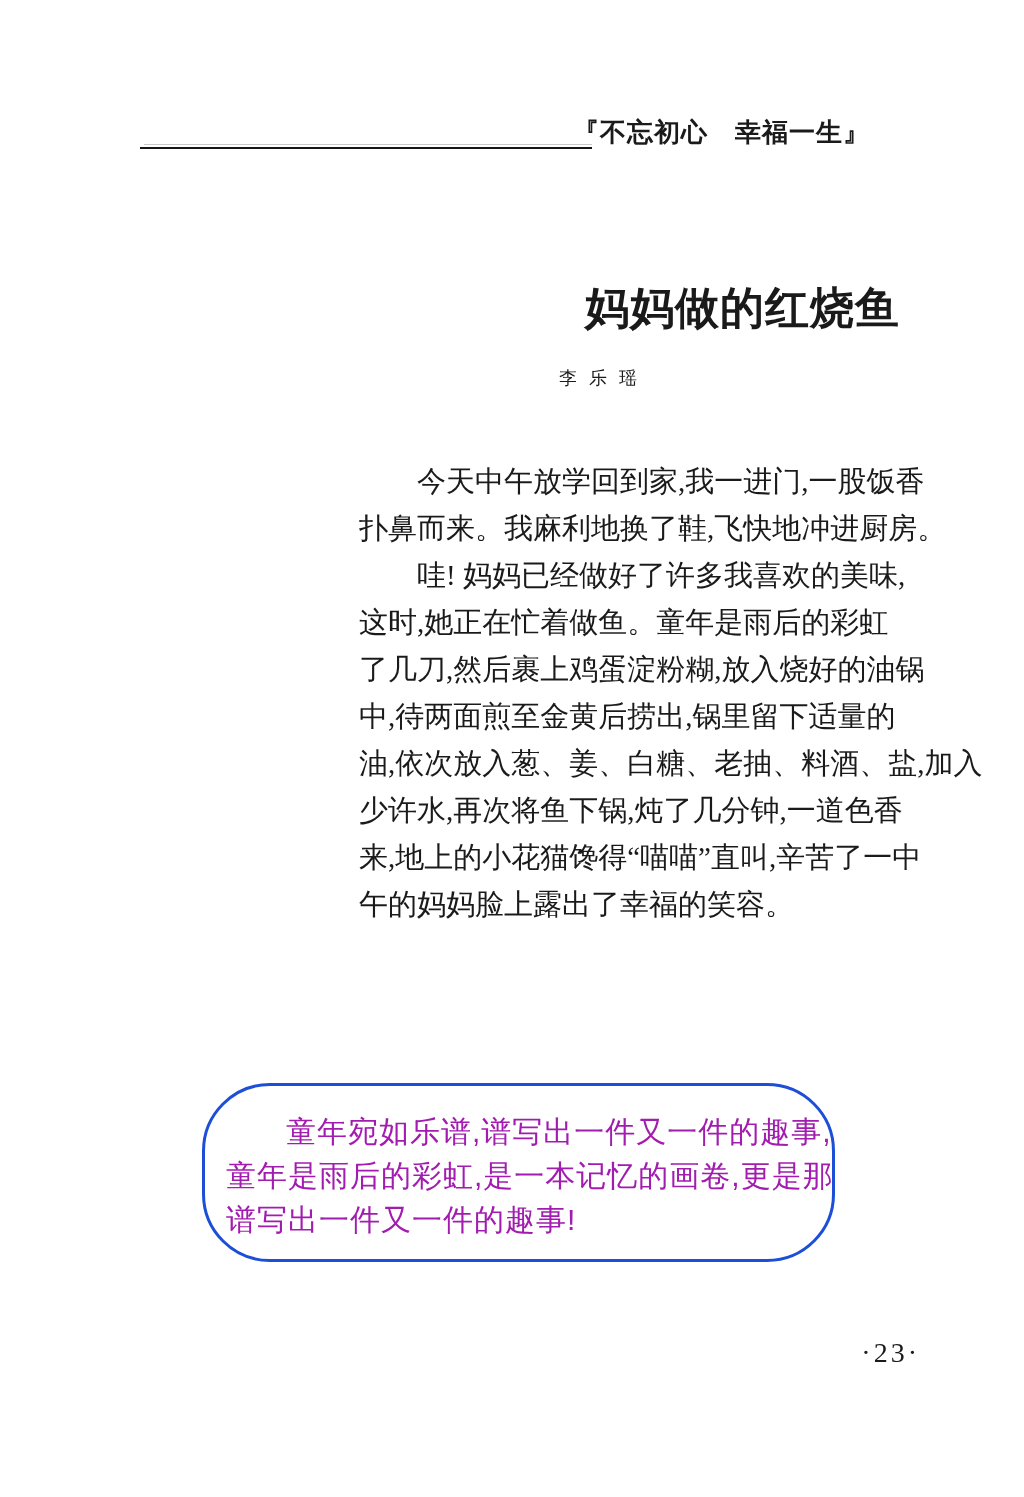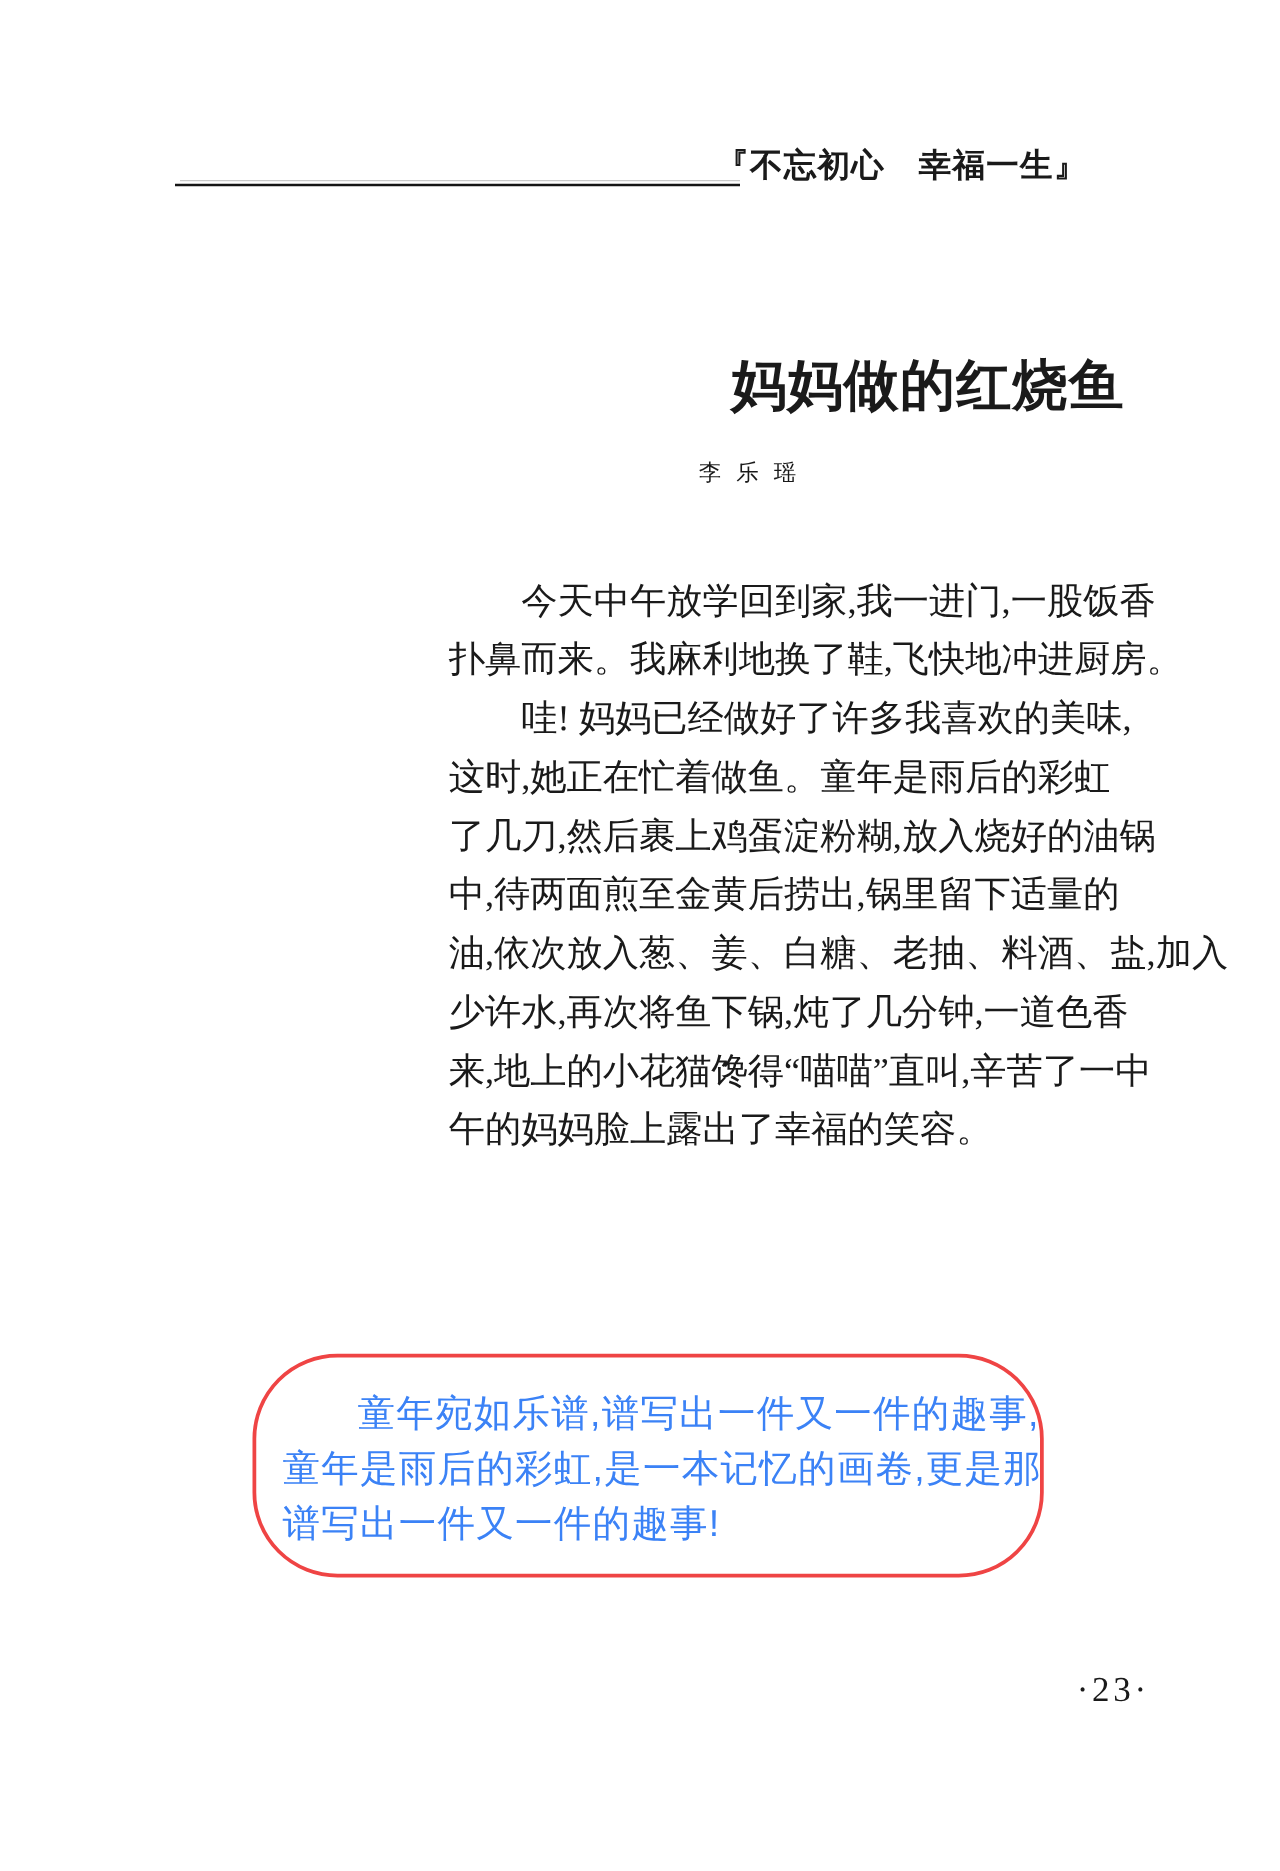--- a/index.html
+++ b/index.html
@@ -74,29 +74,29 @@
     height: 47px;
   }
   .indent { text-indent: 2em; }
   .note-box {
     position: absolute;
     left: 202px;
     top: 1083px;
     width: 633px;
     height: 179px;
     box-sizing: border-box;
-    border: 3px solid #ef4444;
+    border: 3px solid #1d4ed8;
     border-radius: 68px;
     padding: 24px 18px 0 21px;
     font-family: "Liberation Sans", sans-serif;
     font-weight: 300;
     font-size: 30px;
     line-height: 44px;
     letter-spacing: 1px;
-    color: #3b82f6;
+    color: #a21caf;
   }
   .note-box .note-line { white-space: pre; }
   .page-number {
     position: absolute;
     top: 1337px;
     left: 780px;
     width: 140px;
     text-align: right;
     font-size: 28px;
     letter-spacing: 3px;

